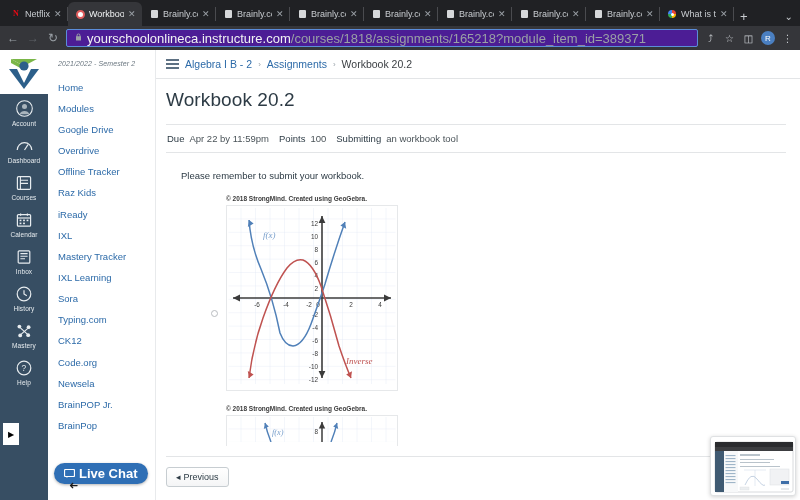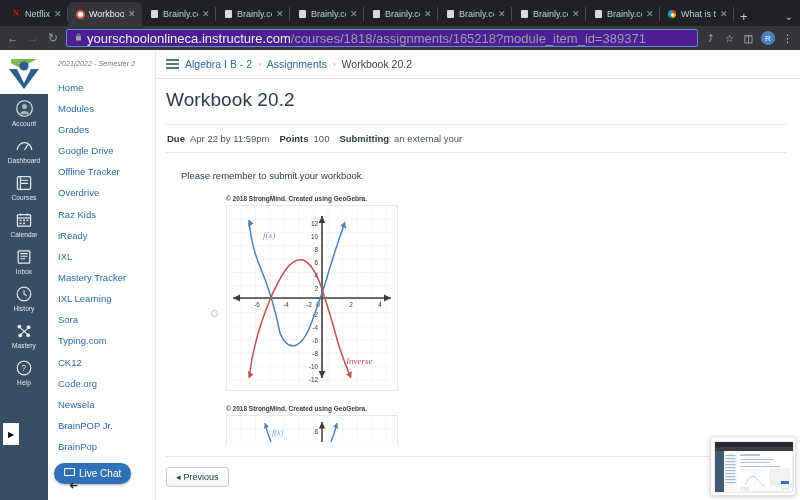--- a/index.html
+++ b/index.html
@@ -129,21 +129,21 @@
   .cn-item {
     font-size: 9.5px; color: #2c6aa8;
     padding: 5.6px 0 5.6px 10px; line-height: 1.05;
   }
 
   .livechat {
     position: absolute; left: 6px; bottom: 16px;
     background: #2f6fb5; color: #fff;
     border-radius: 14px; height: 21px;
     display: flex; align-items: center; gap: 4px;
-    padding: 0 10px; font-size: 10px; font-weight: normal;
+    padding: 0 10px; font-size: 13px; font-weight: bold;
     box-shadow: 0 1px 3px rgba(0,0,0,.3);
   }
   .cursor-arrow {
     position: absolute; left: 21px; bottom: 8px;
     font-size: 11px; color: #1b1b1b; transform: scaleX(-1);
   }
 
   
   .content {
     flex: 1 1 auto; background: #fff;
@@ -161,21 +161,21 @@
   .content-inner { padding: 0 14px 0 10px; }
   .hrule { height: 1px; background: #e3e5e7; margin: 0; }
   .page-title {
     font-size: 19px; color: #2d3b45; font-weight: normal;
     padding: 10px 0 13px 0; letter-spacing: .1px;
   }
   .meta-row {
     display: flex; align-items: center; gap: 10px;
     padding: 8px 0 8px 1px; font-size: 9.5px; color: #4a5358;
   }
-  .meta-k { font-weight: bold; color: #2d3b45; }
+  .meta-k { font-weight: normal; color: #2d3b45; }
   .meta-v { color: #4a5358; }
   .meta-grp { display: flex; gap: 5px; }
 
   .body-text {
     font-size: 9.5px; color: #2d3b45;
     padding: 17px 0 0 15px;
   }
 
   .fig-block { padding: 14px 0 0 60px; }
   .fig-caption { font-size: 6.5px; color: #3a3a3a; font-weight: bold; padding-bottom: 3px; }
@@ -419,24 +419,23 @@
         <span>Help</span>
       </div>
 
       <div class="gn-expand">▶</div>
     </div>
 
     <div class="coursenav">
       <div class="term">2021/2022 - Semester 2</div>
       <div class="cn-item">Home</div>
       <div class="cn-item">Modules</div>
-      <div class="cn-item">Grades</div>
       <div class="cn-item">Google Drive</div>
+      <div class="cn-item">Overdrive</div>
       <div class="cn-item">Offline Tracker</div>
-      <div class="cn-item">Overdrive</div>
       <div class="cn-item">Raz Kids</div>
       <div class="cn-item">iReady</div>
       <div class="cn-item">IXL</div>
       <div class="cn-item">Mastery Tracker</div>
       <div class="cn-item">IXL Learning</div>
       <div class="cn-item">Sora</div>
       <div class="cn-item">Typing.com</div>
       <div class="cn-item">CK12</div>
       <div class="cn-item">Code.org</div>
       <div class="cn-item">Newsela</div>
@@ -480,21 +479,21 @@
           <span class="meta-grp">
             <span class="meta-k">Due</span>
             <span class="meta-v">Apr 22 by 11:59pm</span>
           </span>
           <span class="meta-grp">
             <span class="meta-k">Points</span>
             <span class="meta-v">100</span>
           </span>
           <span class="meta-grp">
             <span class="meta-k">Submitting</span>
-            <span class="meta-v">an external your</span>
+            <span class="meta-v">an workbook tool</span>
           </span>
         </div>
         <div class="hrule"></div>
 
         <p class="body-text">Please remember to submit your workbook.</p>
 
         <div class="fig-block">
           <div class="fig-caption">© 2018 StrongMind. Created using GeoGebra.</div>
           <div class="fig-frame">
             <svg width="170" height="180" viewBox="0 0 170 180">

